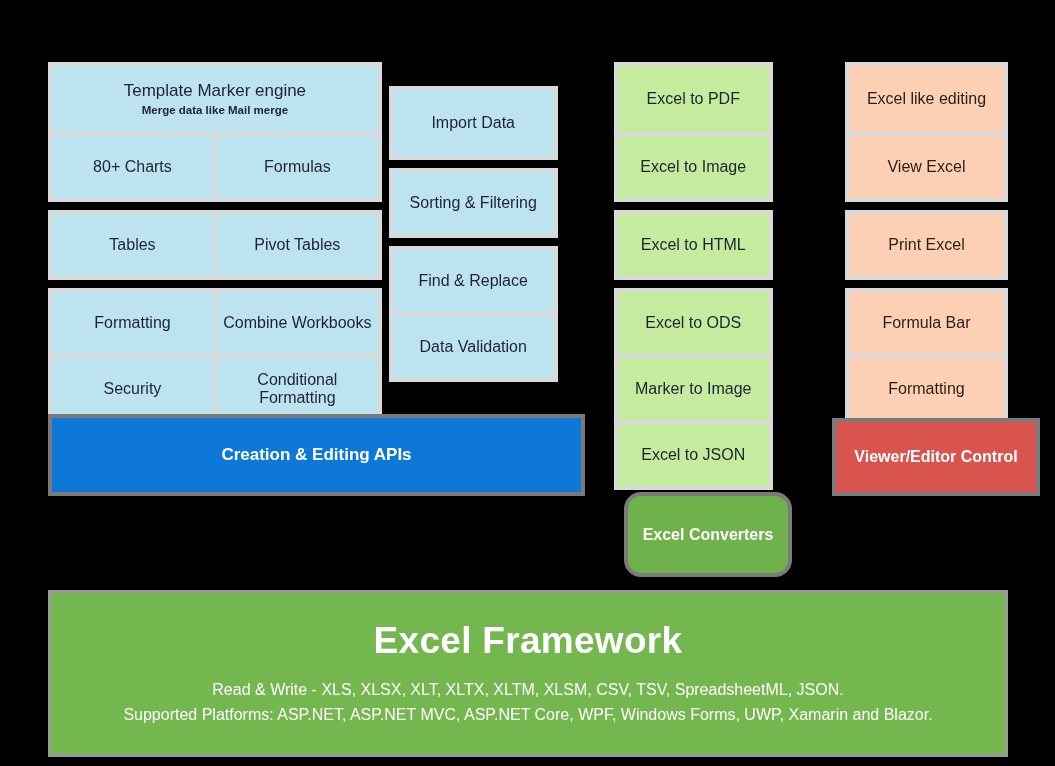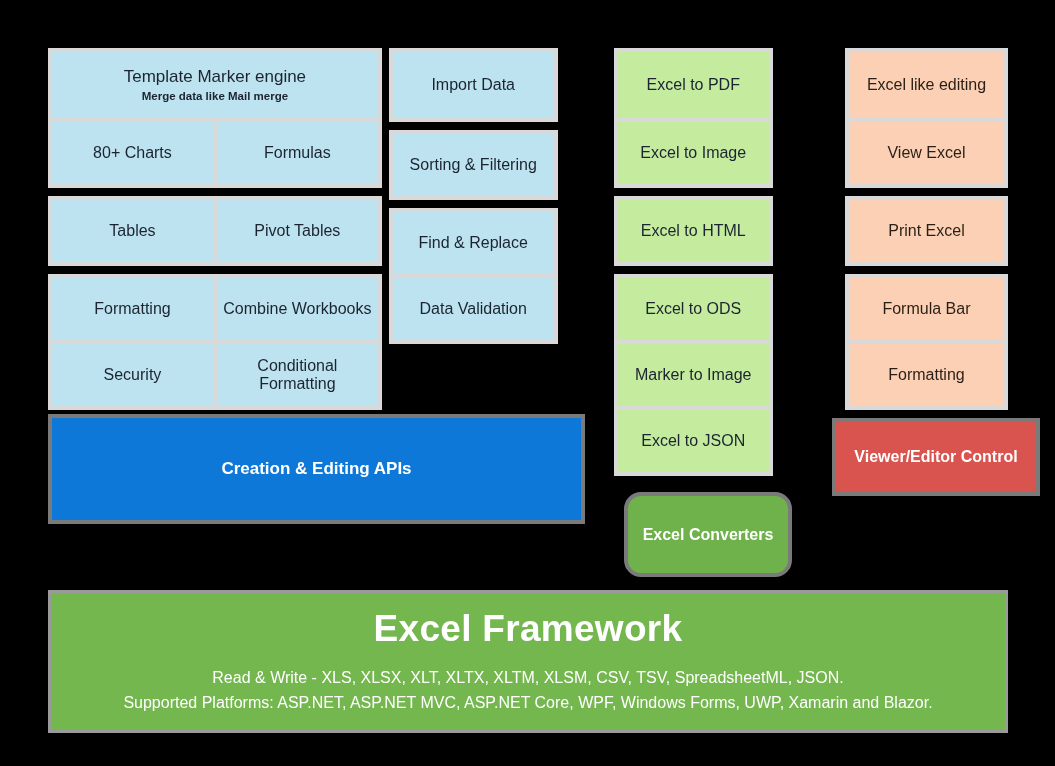--- a/index.html
+++ b/index.html
@@ -18,32 +18,32 @@
     position: relative;
     width: 1055px;
     height: 766px;
     background: #000000;
   }
 
   
   .cols {
     position: absolute;
     left: 48px;
-    top: 48px;
+    top: 62px;
     width: 960px;
     display: flex;
     align-items: flex-start;
     gap: 0px;
   }
   .col {
     display: flex;
     flex-direction: column;
   }
   .col-1 { width: 352px; margin-right: 7px; }
-  .col-2 { width: 178px; margin-right: 39px; }
+  .col-2 { width: 178px; margin-right: 39px; margin-top: 24px; }
   .col-3 { width: 168px; margin-right: 40px; padding-left: 17px; }
   .col-4 { width: 172px; padding-left: 32px; }
 
   
   .group {
     background: #d9d9d9;
     padding: 4px 0 4px 0;
     margin-bottom: 8px;
     box-sizing: border-box;
   }
@@ -102,21 +102,21 @@
     background: #d9534f;
     font-size: 16px;
     line-height: 1.25;
   }
 
   #apis-banner {
     position: absolute;
     left: 48px;
     top: 414px;
     width: 537px;
-    height: 110px;
+    height: 82px;
   }
   #converters-banner {
     position: absolute;
     left: 624px;
     top: 492px;
     width: 168px;
     height: 85px;
     border-radius: 17px;
   }
   #viewer-banner {
@@ -126,21 +126,21 @@
     width: 208px;
     height: 78px;
   }
 
   
   #framework {
     position: absolute;
     left: 48px;
     top: 590px;
     width: 960px;
-    height: 143px;
+    height: 167px;
     background: #74b74e;
     border: 3px solid #9a9a9a;
     box-sizing: border-box;
     display: flex;
     flex-direction: column;
     align-items: center;
     justify-content: center;
     color: #ffffff;
     text-align: center;
   }

